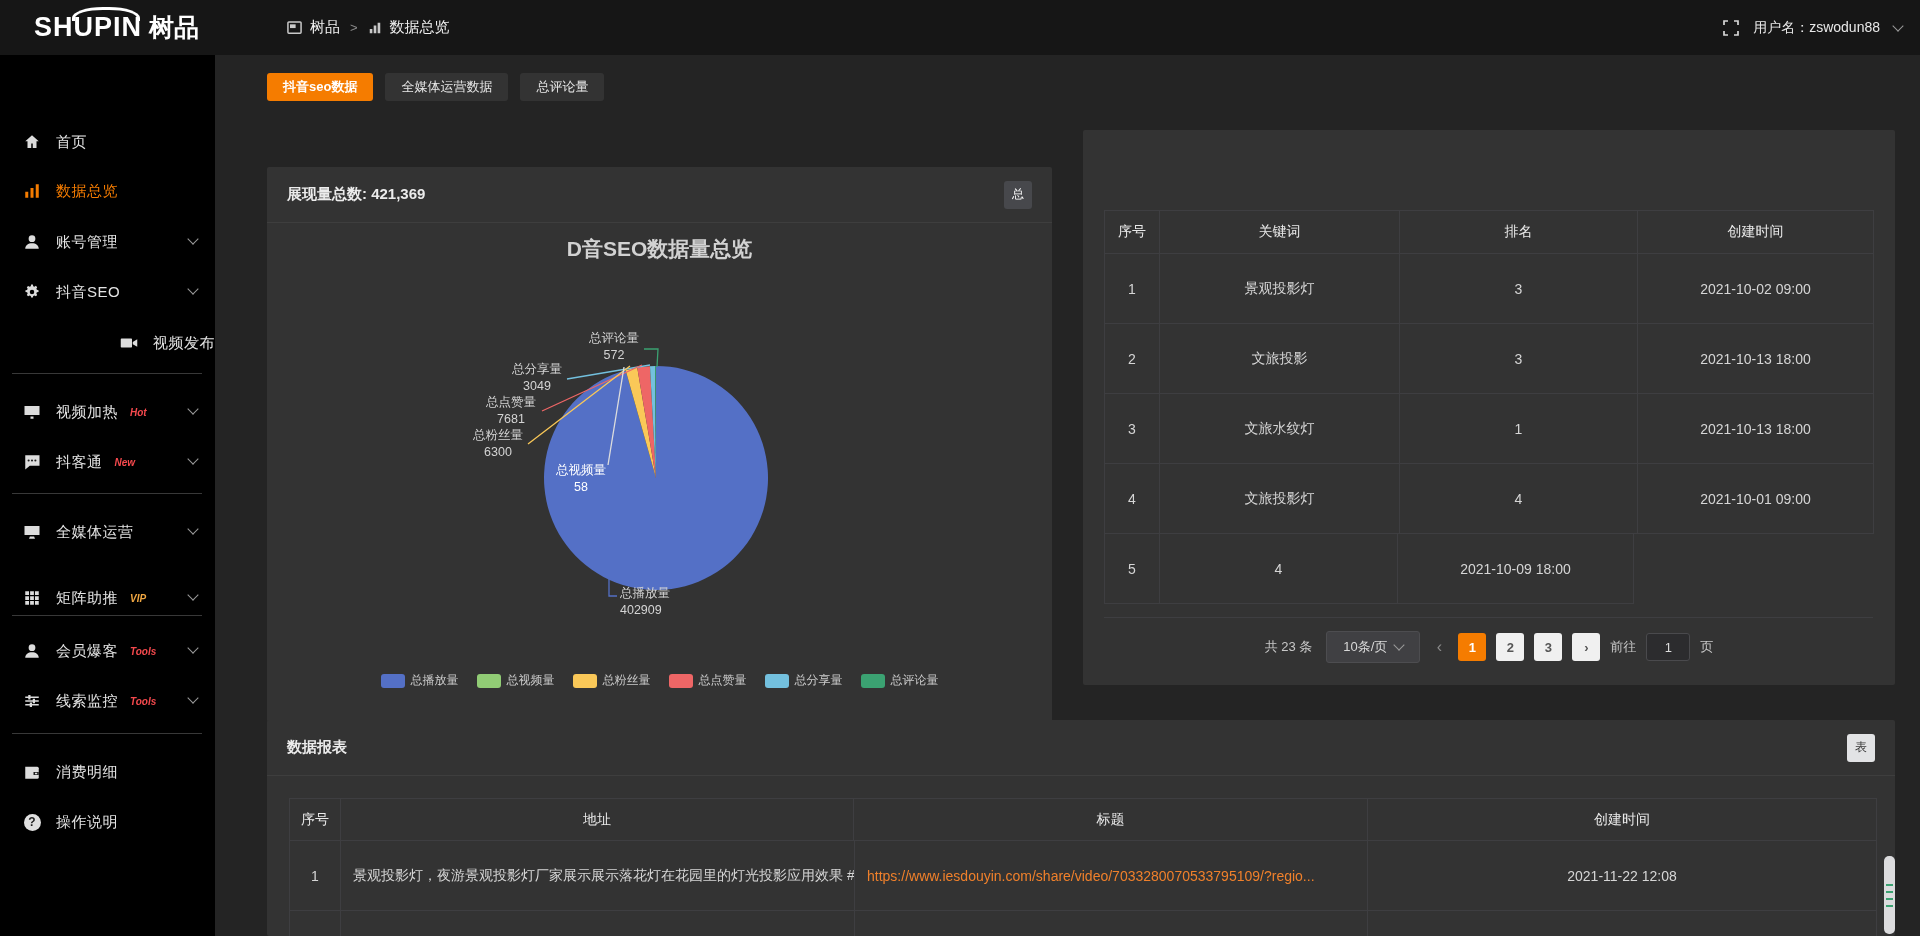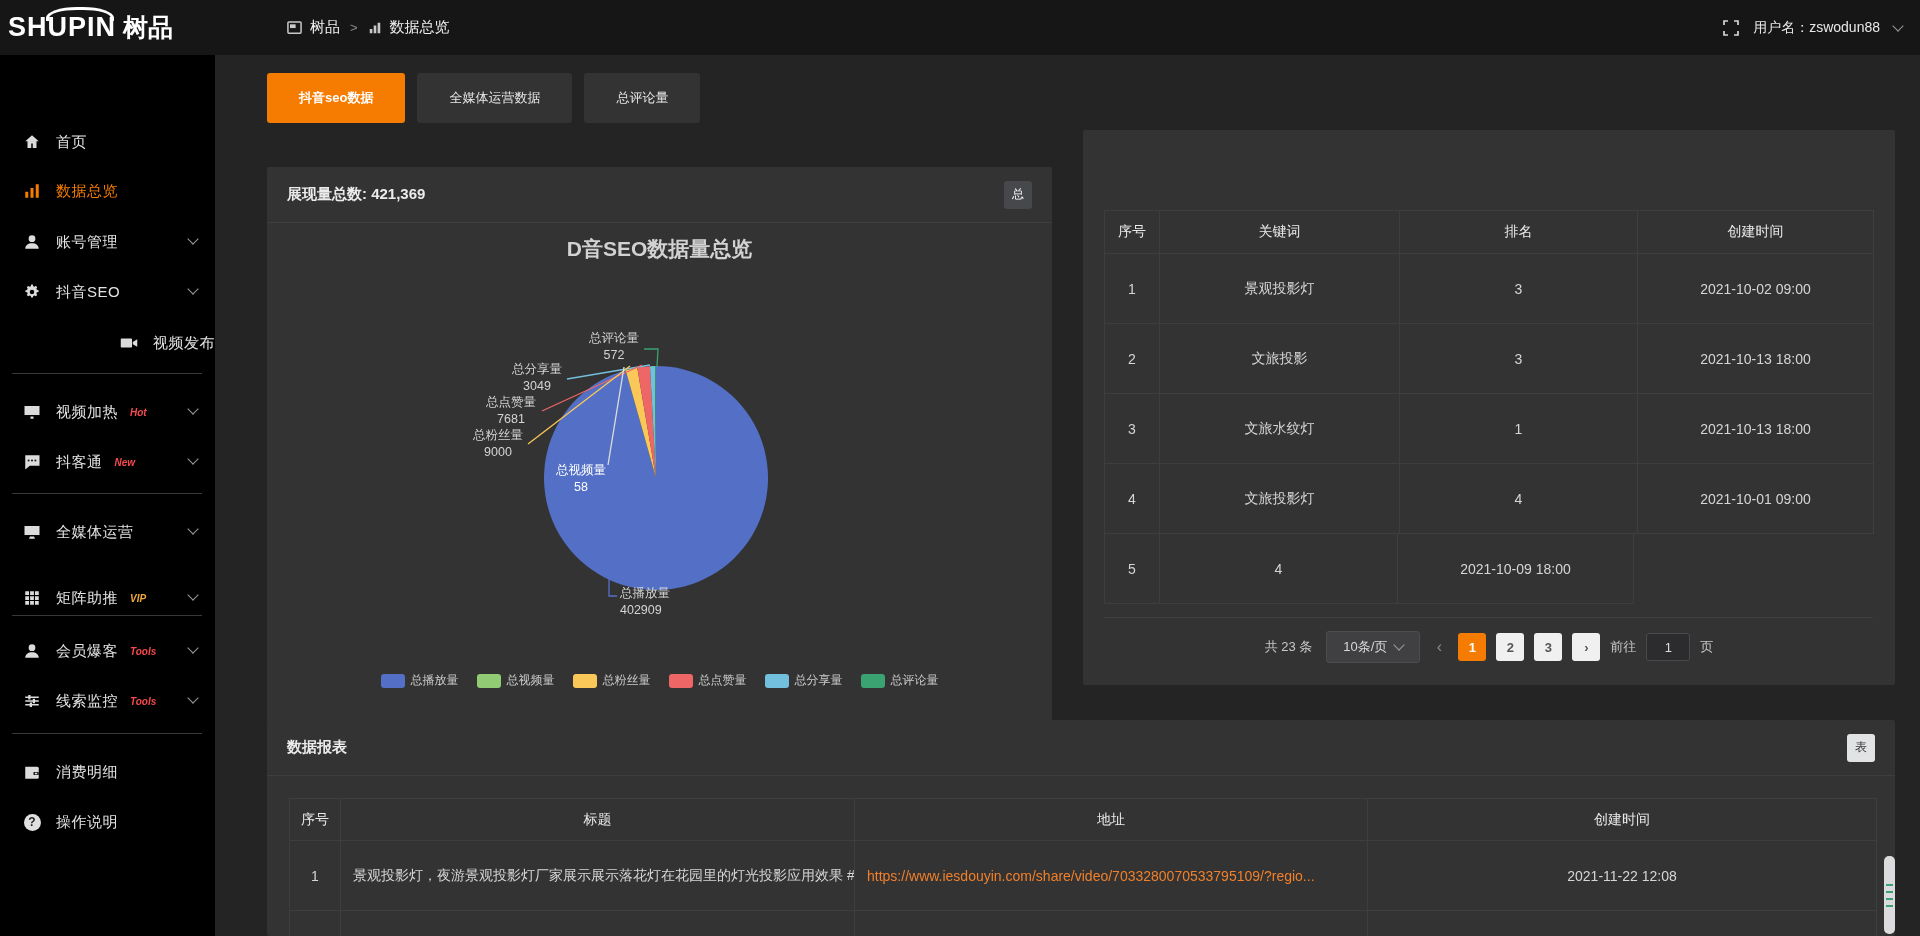--- a/index.html
+++ b/index.html
@@ -1,20 +1,20 @@
 <!DOCTYPE html>
 <html><head>
 <meta charset="utf-8">
 <style>
   html,body{margin:0;padding:0;overflow:hidden;}
   body{width:1920px;height:936px;position:relative;background:#242424;
        font-family:"Liberation Sans","DejaVu Sans",sans-serif;-webkit-font-smoothing:antialiased;}
   
   .topbar{position:absolute;left:0;top:0;width:1920px;height:55px;background:#161616;z-index:9;}
-  .logo{position:absolute;left:8px;top:8px;display:flex;align-items:flex-end;cursor:pointer;}
+  .logo{position:absolute;left:34px;top:8px;display:flex;align-items:flex-end;cursor:pointer;}
   .logo-arc{position:absolute;left:38px;top:-1px;width:62px;height:11px;border:3px solid #fff;border-bottom:none;
             border-radius:31px 31px 0 0 / 11px 11px 0 0;}
   .logo-main{color:#fff;font-size:27px;font-weight:800;letter-spacing:1px;line-height:38px;}
   .logo-cn{color:#fff;font-size:25px;font-weight:800;margin-left:7px;line-height:38px;}
   .breadcrumb{position:absolute;left:287px;top:0;height:55px;display:flex;align-items:center;gap:8px;}
   .bc-icon{display:inline-flex;color:#c9c9c9;}
   .bc-item{color:#f0f0f0;font-size:15px;}
   .bc-sep{color:#8a8a8a;font-size:13px;margin:0 2px;}
   .topbar-right{position:absolute;right:18px;top:0;height:55px;display:flex;align-items:center;gap:14px;}
   .fs-icon{display:inline-flex;cursor:pointer;}
@@ -28,21 +28,21 @@
   .sb-icon{width:20px;height:20px;margin-right:14px;display:inline-flex;align-items:center;justify-content:center;color:#dcdcdc;}
   .sb-label{letter-spacing:0.5px;}
   .sb-item.active .sb-label,.sb-item.active .sb-icon{color:#f57c00;}
   .sb-badge{font-style:italic;font-weight:bold;font-size:10px;margin-left:12px;}
   .sb-chevron{position:absolute;right:18px;top:22px;}
   .sb-divider{position:absolute;left:12px;width:190px;border-top:1px solid #383838;}
   .qmark{display:inline-flex;width:17px;height:17px;border-radius:50%;background:#e0e0e0;color:#1d1d1d;
          font-size:12px;font-weight:bold;align-items:center;justify-content:center;}
   
   .tabs{position:absolute;left:267px;top:73px;display:flex;gap:12px;}
-  .tab{height:50px;padding:0 32px;border-radius:3px;display:flex;align-items:center;background:#333333;
+  .tab{height:28px;padding:0 16px;border-radius:3px;display:flex;align-items:center;background:#333333;
        color:#e8e8e8;font-size:13px;cursor:pointer;}
   .tab.active{background:#f57c00;color:#fff;font-weight:bold;}
   
   .card{position:absolute;background:#333333;border-radius:2px;}
   .card-left{left:267px;top:130px;width:785px;height:555px;margin-top:37px;}
   .card-right{left:1083px;top:130px;width:812px;height:555px;}
   .card-bottom{left:267px;top:720px;width:1628px;height:216px;overflow:hidden;}
   .card-header{height:56px;border-bottom:1px solid #3e3e3e;display:flex;align-items:center;
                justify-content:space-between;padding:0 20px;box-sizing:border-box;}
   .card-title{color:#ececec;font-size:15px;font-weight:bold;}
@@ -284,21 +284,21 @@
       <div class="pie-label" style="left: 225px; top: 194px;">
         <span>总分享量</span>
         <span>3049</span>
       </div>
       <div class="pie-label" style="left: 199px; top: 227px;">
         <span>总点赞量</span>
         <span>7681</span>
       </div>
       <div class="pie-label" style="left: 186px; top: 260px;">
         <span>总粉丝量</span>
-        <span>9000</span>
+        <span>6300</span>
       </div>
       <div class="pie-label" style="left: 269px; top: 295px; color: rgb(255, 255, 255);">
         <span>总视频量</span>
         <span>58</span>
       </div>
       <div class="pie-label" style="left: 353px; top: 418px; text-align: left;">
         <span>总播放量</span>
         <span>402909</span>
       </div>
     </div>
@@ -387,22 +387,22 @@
 </div>
 
 <div class="card card-bottom">
   <div class="card-header">
     <span class="card-title">数据报表</span>
     <span class="corner-btn light">表</span>
   </div>
   <div class="dtable" id="report-table" style="left:22px;top:78px;">
       <div class="dt-row dt-head">
         <div class="dt-cell" style="width: 51px; height: 42px;">序号</div>
+        <div class="dt-cell" style="width: 513px; height: 42px;">地址</div>
         <div class="dt-cell" style="width: 514px; height: 42px;">标题</div>
-        <div class="dt-cell" style="width: 513px; height: 42px;">地址</div>
         <div class="dt-cell" style="width: 509px; height: 42px;">创建时间</div>
       </div>
       <div class="dt-row">
         <div class="dt-cell" style="width: 51px; height: 70px;">1</div>
         <div class="dt-cell left" style="width: 514px; height: 70px;">景观投影灯，夜游景观投影灯厂家展示展示落花灯在花园里的灯光投影应用效果 #</div>
         <div class="dt-cell left link" style="width: 513px; height: 70px;">https://www.iesdouyin.com/share/video/7033280070533795109/?regio...</div>
         <div class="dt-cell" style="width: 509px; height: 70px;">2021-11-22 12:08</div>
       </div>
       <div class="dt-row">
         <div class="dt-cell" style="width: 51px; height: 70px;"></div>

